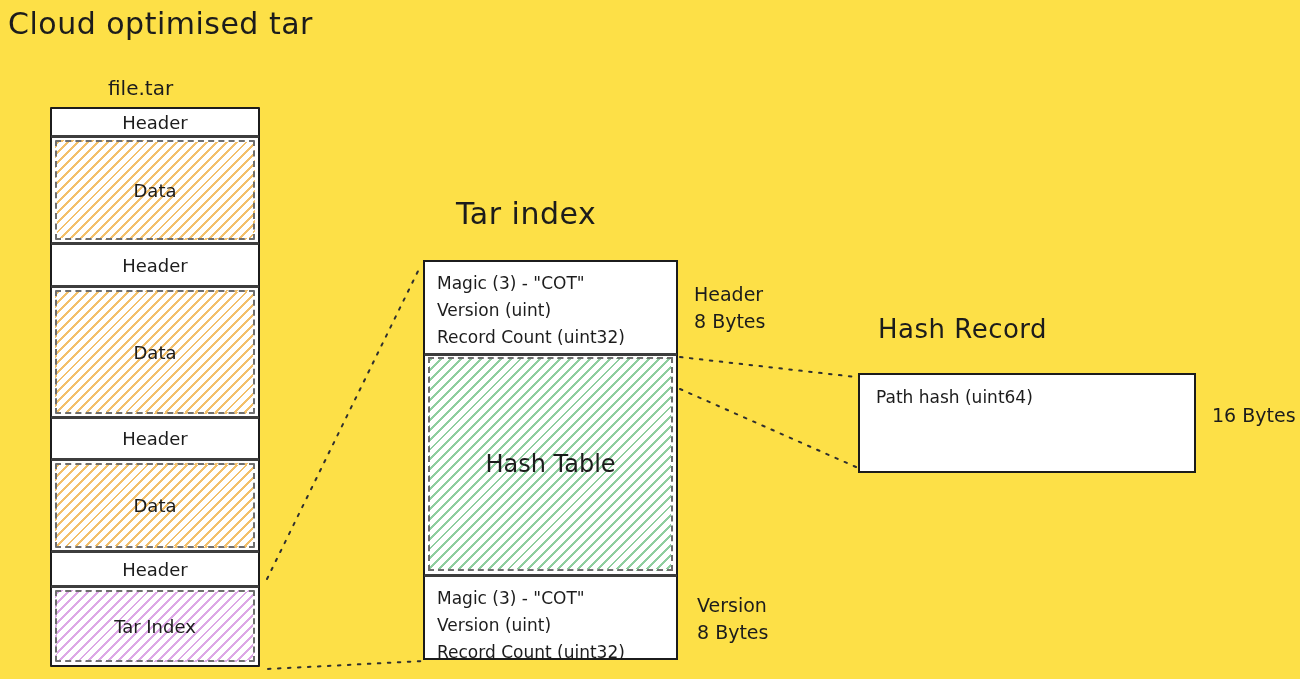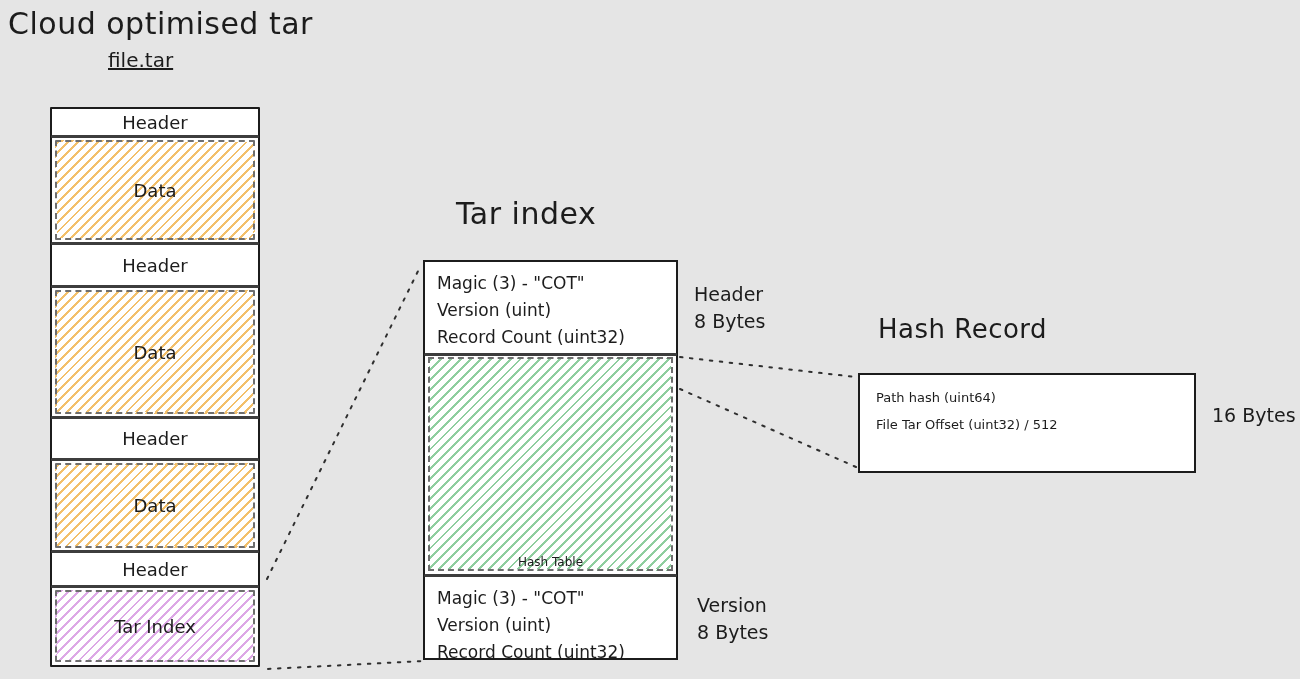--- a/index.html
+++ b/index.html
@@ -12,34 +12,33 @@
   * { margin: 0; padding: 0; box-sizing: border-box; }
   html, body { background: #ffffff; }
   body {
     font-family: "DejaVu Sans", "Liberation Sans", sans-serif;
     color: var(--ink);
   }
   .canvas {
     position: relative;
     width: 1300px;
     height: 679px;
-    background: #e5e5e5;
+    background: #fde047;
     overflow: hidden;
   }
   .abs { position: absolute; }
 
   .diagram-title {
     left: 8px; top: 6px;
     font-size: 30px;
     letter-spacing: 0.5px;
   }
   .file-caption {
-    left: 108px; top: 48px;
+    left: 108px; top: 76px;
     font-size: 20px;
-    text-decoration: underline;
   }
 
   
   .tar-column {
     left: 50px; top: 107px;
     width: 210px; height: 560px;
     border: 2px solid var(--ink);
     background: #fff;
     border-radius: 1px;
   }
@@ -92,44 +91,44 @@
     font-size: 17px;
     line-height: 27px;
     white-space: nowrap;
   }
   .mid-hash {
     position: absolute;
     left: 3px; right: 3px;
     top: 95px; height: 214px;
     border: 2px dashed #6e6e6e;
     display: flex;
-    align-items: flex-end;
+    align-items: center;
     justify-content: center;
-    font-size: 12px;
+    font-size: 24px;
   }
 
   
   .annot {
     font-size: 19px;
     line-height: 27px;
   }
 
   
   .hash-title {
     left: 878px; top: 314px;
     font-size: 26px;
     letter-spacing: 0.5px;
   }
   .hash-box {
     left: 858px; top: 373px;
     width: 338px; height: 100px;
     border: 2px solid var(--ink);
     background: #fff;
     padding: 9px 0 0 16px;
-    font-size: 13px;
+    font-size: 17px;
     line-height: 27px;
     white-space: nowrap;
   }
 
   svg.connectors {
     position: absolute;
     left: 0; top: 0;
     pointer-events: none;
   }
 </style>
@@ -209,18 +208,17 @@
   </div>
   <div class="abs annot" style="left:697px; top:592px;">
     <div>Version</div>
     <div>8 Bytes</div>
   </div>
 
   <div class="abs hash-title">Hash Record</div>
 
   <div class="abs hash-box">
     <div>Path hash (uint64)</div>
-    <div>File Tar Offset (uint32) / 512</div>
   </div>
 
   <div class="abs annot" style="left:1212px; top:384px;margin-top:18px;">16 Bytes</div>
 
 </div>
 
 </body></html>

